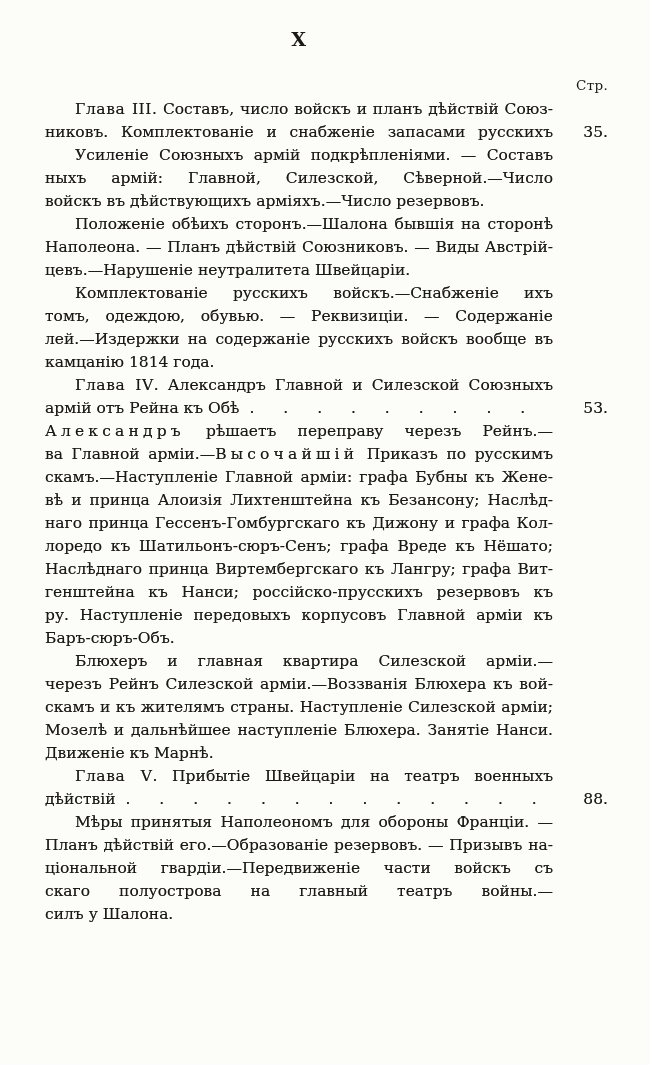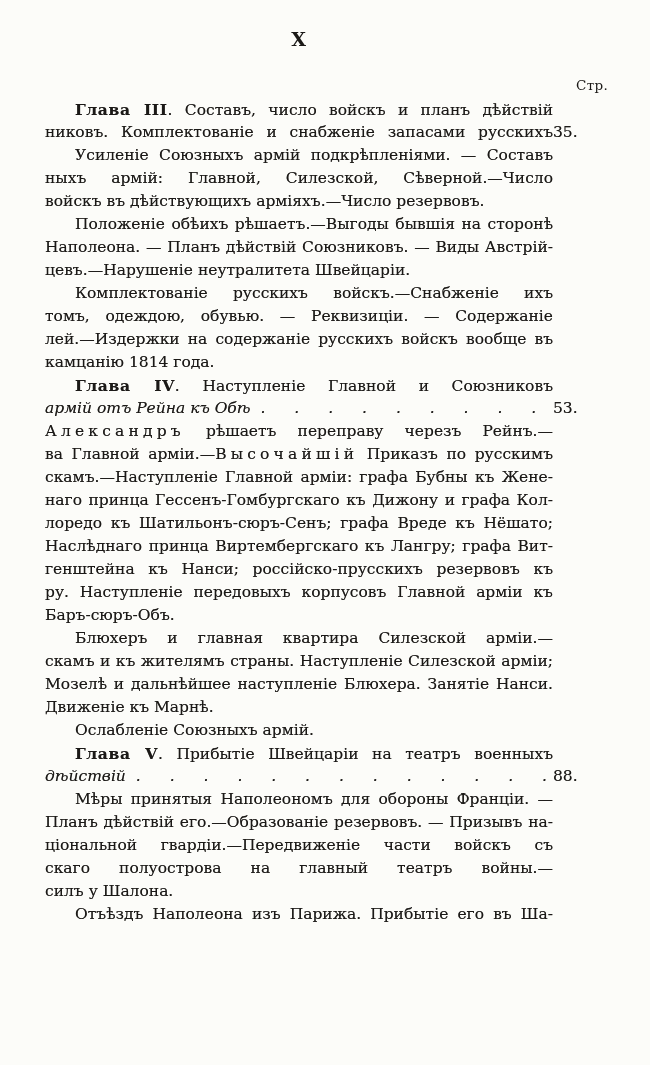--- a/index.html
+++ b/index.html
@@ -38,34 +38,34 @@
     margin-left:45px;margin-right:42px;
     height:23px;
   }
   .line-text{
     width:508px;height:23px;overflow:hidden;
     font-size:15.5px;line-height:23px;
     text-shadow:0 0 0.5px rgba(20,18,16,0.55);
   }
   .line-text.j{text-align:justify;text-align-last:justify;}
   .line-text.in{text-indent:30px;}
-  .line-text.has-leader{display:flex;text-indent:0;font-style:italic;}
+  .line-text.has-leader{display:flex;text-indent:0;}
   .line-text.has-leader .txt{white-space:nowrap;}
   .leader{
     flex:1;overflow:hidden;white-space:nowrap;
     padding-left:10px;
     word-spacing:22px;
     letter-spacing:1px;
   }
   .line-gutter{
-    width:55px;height:23px;text-align:left;
+    width:55px;height:23px;text-align:right;
     font-size:15.5px;line-height:23px;
     text-shadow:0 0 0.5px rgba(20,18,16,0.55);
   }
-  .b{font-weight:700;letter-spacing:0.04em;}
+  .b{font-weight:400;letter-spacing:0.04em;}
   .sp{letter-spacing:0.27em;}
 </style>
 </head>
 <body>
 
 <div class="page" style="--paper: #fcfcf9; --ink: #1b1917;">
   <div class="folio-row">
     <span>X</span>
   </div>
   <div class="colhead-row">
@@ -87,21 +87,21 @@
       </div>
       <div class="line">
         <div class="line-text j"><span class="">ныхъ армій: Главной, Силезской, Сѣверной.—Число Союзныхъ</span></div>
         <div class="line-gutter"></div>
       </div>
       <div class="line">
         <div class="line-text"><span class="">войскъ въ дѣйствующихъ арміяхъ.—Число резервовъ.</span></div>
         <div class="line-gutter"></div>
       </div>
       <div class="line">
-        <div class="line-text j in"><span class="">Положеніе обѣихъ рѣшаетъ.—Выгоды бывшія на сторонѣ</span></div>
+        <div class="line-text j in"><span class="">Положеніе обѣихъ сторонъ.—Шалона бывшія на сторонѣ</span></div>
         <div class="line-gutter"></div>
       </div>
       <div class="line">
         <div class="line-text j"><span class="">Наполеона. — Планъ дѣйствій Союзниковъ. — Виды Австрій-</span></div>
         <div class="line-gutter"></div>
       </div>
       <div class="line">
         <div class="line-text"><span class="">цевъ.—Нарушеніе неутралитета Швейцаріи.</span></div>
         <div class="line-gutter"></div>
       </div>
@@ -115,21 +115,21 @@
       </div>
       <div class="line">
         <div class="line-text j"><span class="">лей.—Издержки на содержаніе русскихъ войскъ вообще въ</span></div>
         <div class="line-gutter"></div>
       </div>
       <div class="line">
         <div class="line-text"><span class="">камцанію 1814 года.</span></div>
         <div class="line-gutter"></div>
       </div>
       <div class="line">
-        <div class="line-text j in"><span class="b">Глава IV</span><span class="">. Наступленіе Главной и Союзниковъ Союзныхъ</span></div>
+        <div class="line-text j in"><span class="b">Глава IV</span><span class="">. Александръ Главной и Силезской Союзныхъ</span></div>
         <div class="line-gutter"></div>
       </div>
       <div class="line">
         <div class="line-text has-leader">
           <span class="txt">армій отъ Рейна къ Обѣ</span>
           <span class="leader">. . . . . . . . . . . . .</span>
         </div>
         <div class="line-gutter">53.</div>
       </div>
       <div class="line">
@@ -138,20 +138,24 @@
       </div>
       <div class="line">
         <div class="line-text j"><span class="">ва Главной арміи.—</span><span class="sp">Высочайшій</span><span class=""> Приказъ по русскимъ вой-</span></div>
         <div class="line-gutter"></div>
       </div>
       <div class="line">
         <div class="line-text j"><span class="">скамъ.—Наступленіе Главной арміи: графа Бубны къ Жене-</span></div>
         <div class="line-gutter"></div>
       </div>
       <div class="line">
+        <div class="line-text j"><span class="">вѣ и принца Алоизія Лихтенштейна къ Безансону; Наслѣд-</span></div>
+        <div class="line-gutter"></div>
+      </div>
+      <div class="line">
         <div class="line-text j"><span class="">наго принца Гессенъ-Гомбургскаго къ Дижону и графа Кол-</span></div>
         <div class="line-gutter"></div>
       </div>
       <div class="line">
         <div class="line-text j"><span class="">лоредо къ Шатильонъ-сюръ-Сенъ; графа Вреде къ Нёшато;</span></div>
         <div class="line-gutter"></div>
       </div>
       <div class="line">
         <div class="line-text j"><span class="">Наслѣднаго принца Виртембергскаго къ Лангру; графа Вит-</span></div>
         <div class="line-gutter"></div>
@@ -166,33 +170,33 @@
       </div>
       <div class="line">
         <div class="line-text"><span class="">Баръ-сюръ-Объ.</span></div>
         <div class="line-gutter"></div>
       </div>
       <div class="line">
         <div class="line-text j in"><span class="">Блюхеръ и главная квартира Силезской арміи.—Переправа</span></div>
         <div class="line-gutter"></div>
       </div>
       <div class="line">
+        <div class="line-text j"><span class="">черезъ Рейнъ Силезской арміи.—Воззванія Блюхера къ вой-</span></div>
+        <div class="line-gutter"></div>
+      </div>
+      <div class="line">
         <div class="line-text j"><span class="">скамъ и къ жителямъ страны. Наступленіе Силезской арміи;</span></div>
         <div class="line-gutter"></div>
       </div>
       <div class="line">
         <div class="line-text j"><span class="">Мозелѣ и дальнѣйшее наступленіе Блюхера. Занятіе Нанси.</span></div>
         <div class="line-gutter"></div>
       </div>
       <div class="line">
         <div class="line-text"><span class="">Движеніе къ Марнѣ.</span></div>
-        <div class="line-gutter"></div>
-      </div>
-      <div class="line">
-        <div class="line-text in"><span class="">Ослабленіе Союзныхъ армій.</span></div>
         <div class="line-gutter"></div>
       </div>
       <div class="line">
         <div class="line-text j in"><span class="b">Глава V</span><span class="">. Прибытіе Швейцаріи на театръ военныхъ</span></div>
         <div class="line-gutter"></div>
       </div>
       <div class="line">
         <div class="line-text has-leader">
           <span class="txt">дѣйствій</span>
           <span class="leader">. . . . . . . . . . . . . . . . .</span>
@@ -212,18 +216,14 @@
         <div class="line-gutter"></div>
       </div>
       <div class="line">
         <div class="line-text j"><span class="">скаго полуострова на главный театръ войны.—Сосредоточеніе</span></div>
         <div class="line-gutter"></div>
       </div>
       <div class="line">
         <div class="line-text"><span class="">силъ у Шалона.</span></div>
         <div class="line-gutter"></div>
       </div>
-      <div class="line">
-        <div class="line-text j in"><span class="">Отъѣздъ Наполеона изъ Парижа.  Прибытіе его въ Ша-</span></div>
-        <div class="line-gutter"></div>
-      </div>
     </div>
 </div>
 
 </body></html>

